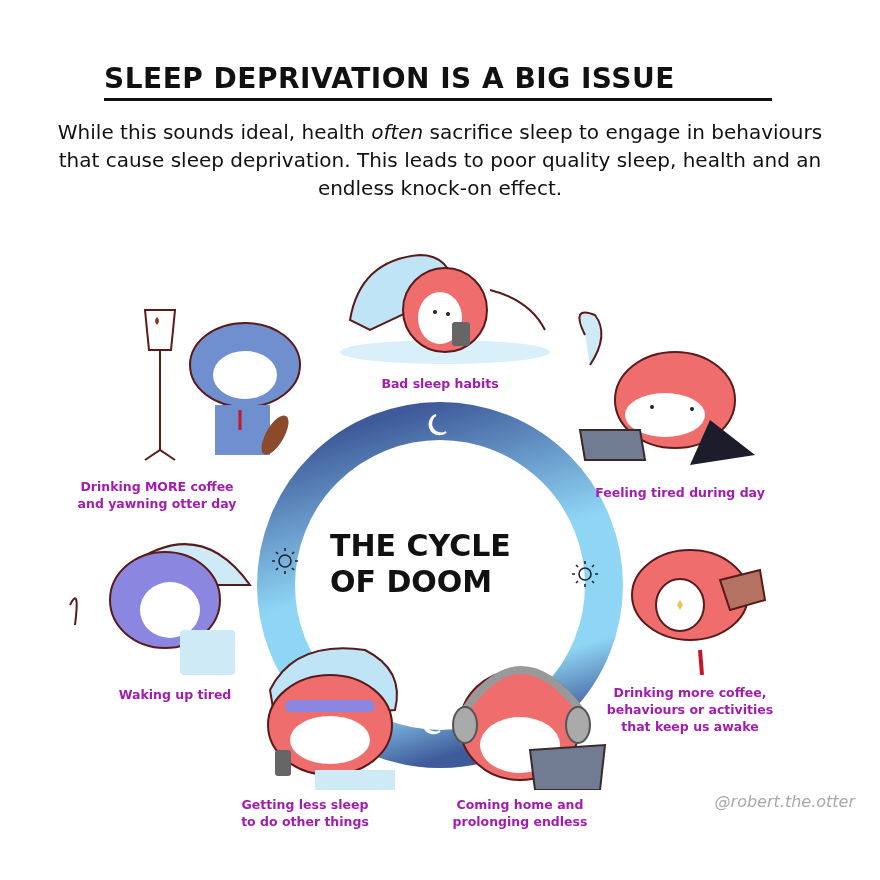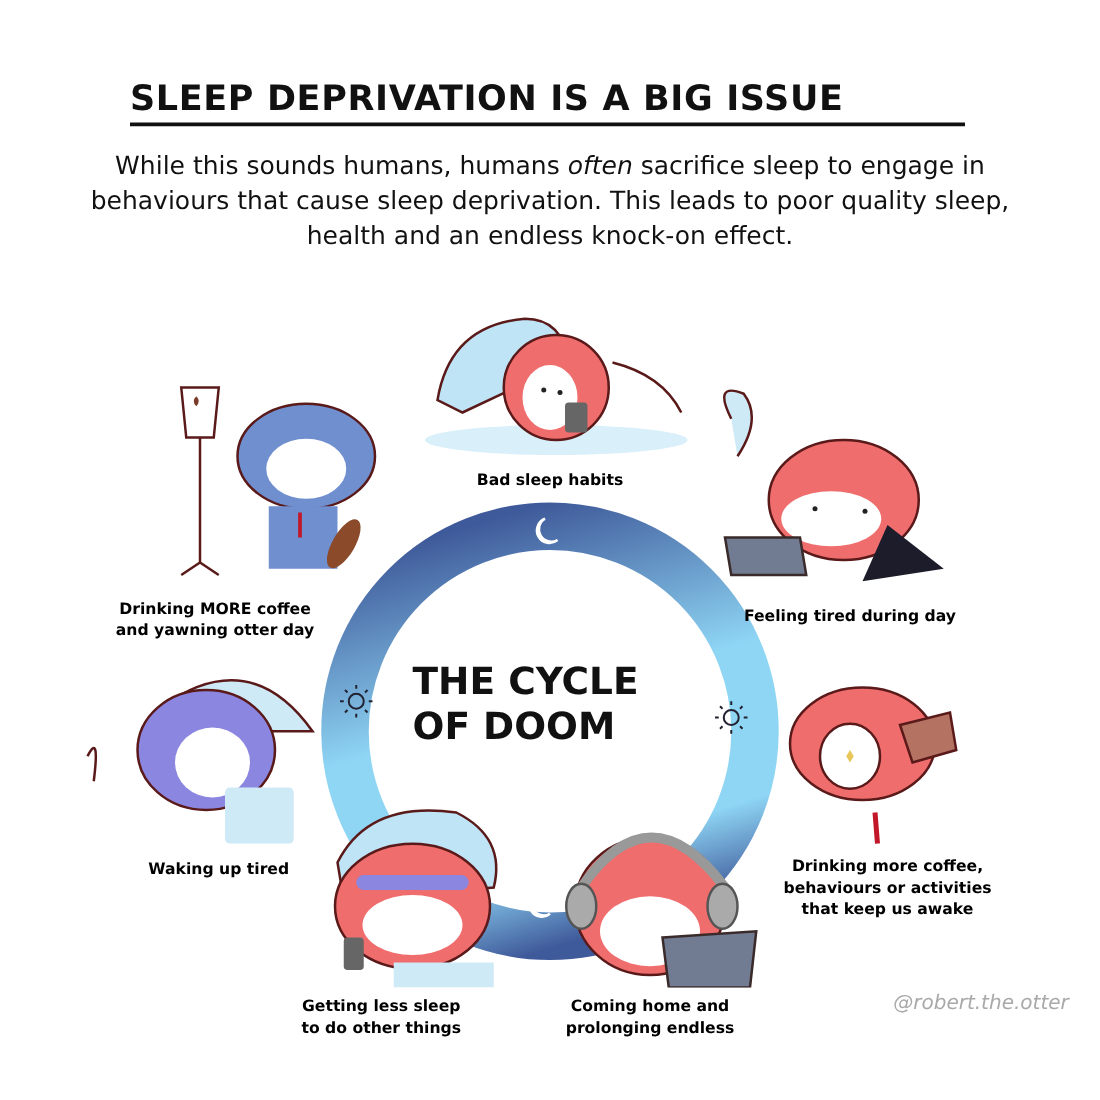--- a/index.html
+++ b/index.html
@@ -4,32 +4,32 @@
 <style>
   html, body { margin:0; padding:0; background:#ffffff; }
   body { width:880px; height:880px; position:relative; overflow:hidden;
          font-family:"DejaVu Sans", sans-serif; color:#111; }
   .title { position:absolute; left:104px; top:62px; width:668px; text-align:left;
            font-family:"DejaVu Sans", sans-serif; font-weight:bold; font-size:28px; letter-spacing:0.5px; }
   .title-rule { position:absolute; left:104px; top:98px; width:668px; height:3px; background:#111; }
   .intro { position:absolute; left:40px; top:118px; width:800px; text-align:center;
            font-size:20px; line-height:28px; }
   .intro em { font-style:italic;text-align:center; }
-  .label { position:absolute; text-align:center; font-size:12.5px; line-height:17px; font-weight:bold; color:#000000; }
+  .label { position:absolute; text-align:center; font-size:12.5px; line-height:17px; font-weight:bold; color:#a21caf; }
   .ring-center { position:absolute; left:330px; top:528px; width:220px; text-align:left;
                  font-weight:bold; font-size:30px; line-height:36px; }
   .credit { position:absolute; right:25px; top:792px; font-size:16px; color:#a9a9a9;font-style:italic; }
   .illu { position:absolute; }
 </style>
 </head>
 <body>
 
 <div class="title">SLEEP DEPRIVATION IS A BIG ISSUE</div>
 <div class="title-rule"></div>
-<div class="intro"><span>While this sounds humans, humans </span><em>often</em><span> sacrifice sleep to engage in behaviours that cause sleep deprivation. This leads to poor quality sleep, health and an endless knock-on effect.</span></div>
+<div class="intro"><span>While this sounds ideal, health </span><em>often</em><span> sacrifice sleep to engage in behaviours that cause sleep deprivation. This leads to poor quality sleep, health and an endless knock-on effect.</span></div>
 
 <svg class="illu" style="left:255px;top:400px" width="370" height="370" viewBox="0 0 370 370">
   <defs>
     <linearGradient id="rg" x1="0.3" y1="0" x2="0.6" y2="1">
       <stop offset="0" stop-color="#3f5a9a"></stop>
       <stop offset="0.45" stop-color="#8fd6f5"></stop>
       <stop offset="0.8" stop-color="#8fd6f5"></stop>
       <stop offset="1" stop-color="#3f5a9a"></stop>
     </linearGradient>
   </defs>
@@ -77,21 +77,21 @@
 </svg>
 <div class="label" style="left:580px;top:484px;width:200px">Feeling tired during day</div>
 
 <svg class="illu" style="left:610px;top:530px" width="170" height="145">
   <ellipse cx="80" cy="65" rx="58" ry="45" fill="#f06d6d" stroke="#5a1a1a" stroke-width="2"></ellipse>
   <ellipse cx="70" cy="75" rx="24" ry="26" fill="#fff" stroke="#5a1a1a" stroke-width="2"></ellipse>
   <path d="M70 70 l3 5 l-3 5 l-3 -5z" fill="#e8c65a"></path>
   <path d="M110 50 L150 40 L155 70 L120 80z" fill="#b47262" stroke="#5a1a1a" stroke-width="2"></path>
   <path d="M90 120 L92 145" stroke="#c2182a" stroke-width="4"></path>
 </svg>
-<div class="label" style="left:610px;top:684px;width:200px">
+<div class="label" style="left:590px;top:684px;width:200px">
   <div>Drinking more coffee,</div>
   <div>behaviours or activities</div>
   <div>that keep us awake</div>
 </div>
 
 <svg class="illu" style="left:440px;top:640px" width="180" height="150">
   <ellipse cx="80" cy="85" rx="60" ry="55" fill="#f06d6d" stroke="#5a1a1a" stroke-width="2"></ellipse>
   <path d="M25 70 Q80 -10 140 70" fill="none" stroke="#999" stroke-width="8"></path>
   <ellipse cx="25" cy="85" rx="12" ry="18" fill="#aaa" stroke="#555" stroke-width="2"></ellipse>
   <ellipse cx="138" cy="85" rx="12" ry="18" fill="#aaa" stroke="#555" stroke-width="2"></ellipse>
@@ -128,18 +128,18 @@
 <svg class="illu" style="left:135px;top:290px" width="175" height="175">
   <path d="M10 20 L40 20 L36 60 L14 60z" fill="#fff" stroke="#5a1a1a" stroke-width="2"></path>
   <path d="M22 35 q-4 -4 0 -8 q4 4 0 8z" fill="#7b3b2a"></path>
   <path d="M25 60 L25 160 M10 170 L25 160 L40 170" stroke="#5a1a1a" stroke-width="2" fill="none"></path>
   <ellipse cx="110" cy="75" rx="55" ry="42" fill="#6f8fcf" stroke="#5a1a1a" stroke-width="2"></ellipse>
   <ellipse cx="110" cy="85" rx="32" ry="24" fill="#fff"></ellipse>
   <rect x="80" y="115" width="55" height="50" fill="#6f8fcf"></rect>
   <path d="M105 120 L105 140" stroke="#c2182a" stroke-width="3"></path>
   <ellipse cx="140" cy="145" rx="9" ry="22" transform="rotate(30 140 145)" fill="#8b4a2a"></ellipse>
 </svg>
-<div class="label" style="left:72px;top:478px;width:200px">
+<div class="label" style="left:57px;top:478px;width:200px">
   <div>Drinking MORE coffee</div>
   <div>and yawning otter day</div>
 </div>
 
 <div class="credit">@robert.the.otter</div>
 
 </body></html>

